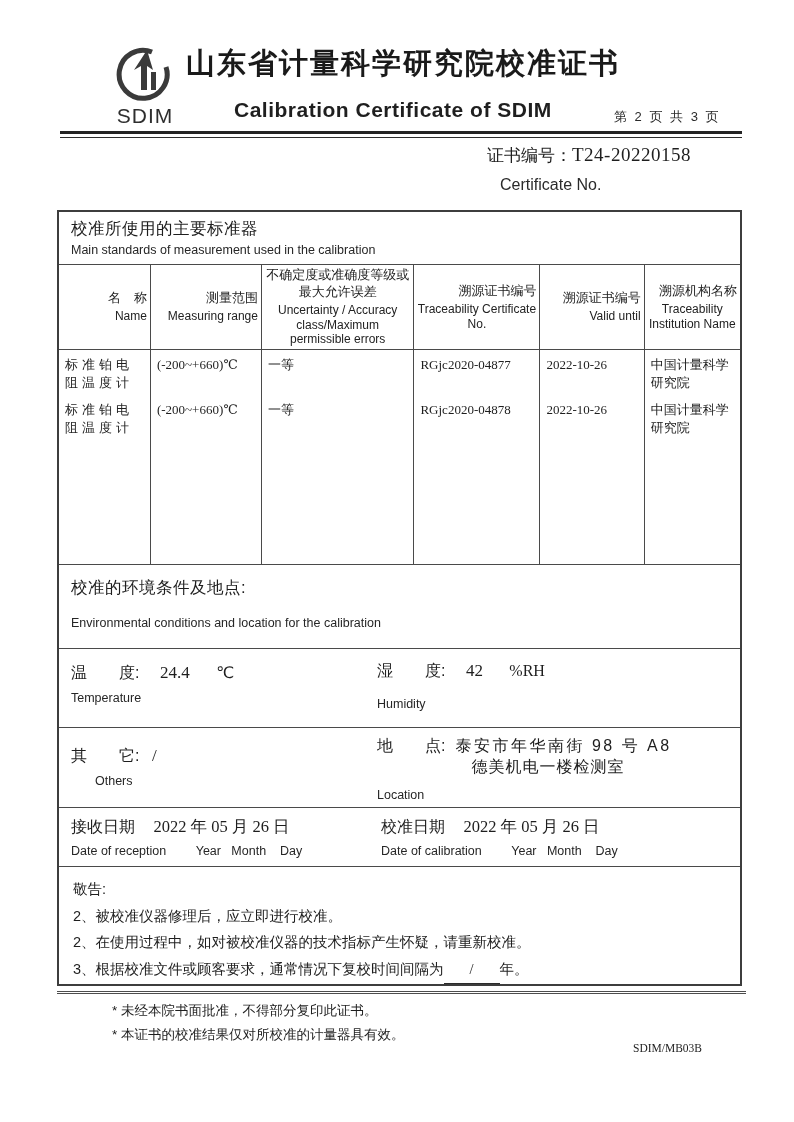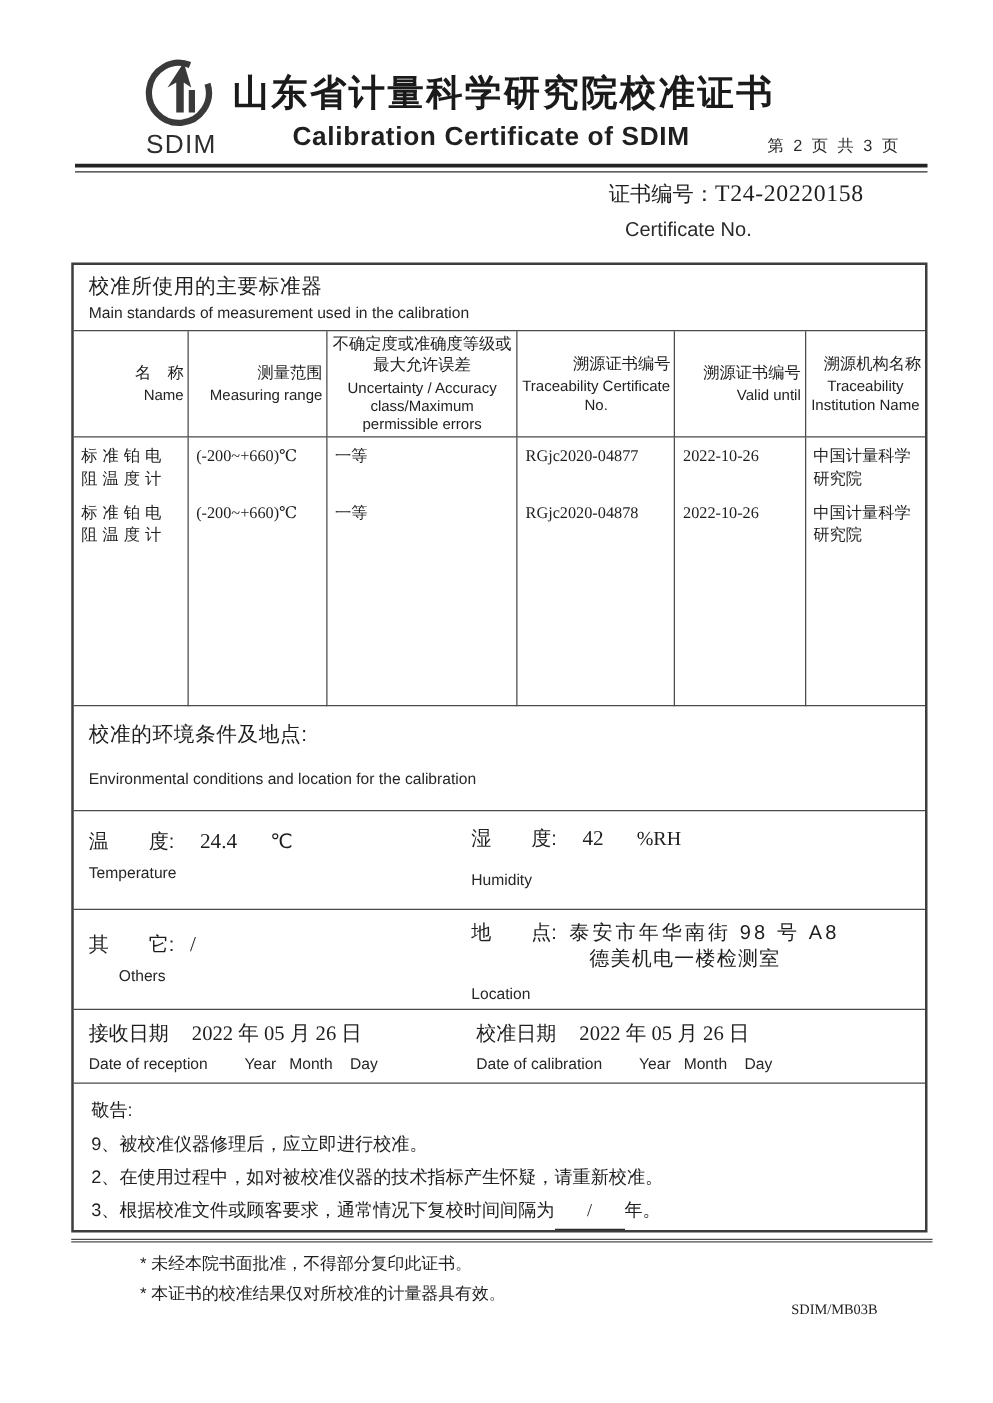--- a/index.html
+++ b/index.html
@@ -8,21 +8,21 @@
     color:#1e1e1e;font-family:"Liberation Sans","DejaVu Sans",sans-serif;
   }
   .serif{font-family:"Liberation Serif","DejaVu Serif",serif;}
   .pre{white-space:pre;}
 
   
   .logo{position:absolute;left:98px;top:46px;width:94px;text-align:center;}
   .logo svg{display:block;margin:0 auto;}
   .logo-text{font-size:21px;font-weight:400;letter-spacing:1px;color:#2e2e2e;margin-top:-2px;}
   .title-cn{
-    position:absolute;left:186px;top:55px;font-size:29px;font-weight:700;letter-spacing:2px;
+    position:absolute;left:186px;top:44px;font-size:29px;font-weight:700;letter-spacing:2px;
     font-family:"Liberation Serif","DejaVu Serif",serif;color:#1a1a1a;white-space:nowrap;
   }
   .title-en{position:absolute;left:234px;top:98px;font-size:21px;font-weight:700;letter-spacing:.5px;color:#1f1f1f;white-space:nowrap;}
   .page-info{position:absolute;left:614px;top:108px;font-size:13px;letter-spacing:2px;color:#2a2a2a;white-space:nowrap;}
   .rule-double{position:absolute;left:60px;top:131px;width:682px;height:3px;border-top:3px solid #242424;border-bottom:1px solid #2c2c2c;}
   .cert-block{position:absolute;left:487px;top:144px;}
   .cert-line{font-size:17px;white-space:nowrap;}
   .cert-line .cert-val{font-size:19px;letter-spacing:.5px;}
   .cert-en{font-size:16px;color:#2a2a2a;margin-top:9px;margin-left:13px;}
 
@@ -217,21 +217,21 @@
         <span class="date-val serif">2022 年 05 月 26 日</span>
       </div>
       <div class="abs en-small" style="left:322px;top:36px;">
         <span>Date of calibration</span>
         <span class="pre date-units">Year   Month    Day</span>
       </div>
     </div>
 
     <div class="row-notice">
       <div class="notice-title">敬告:</div>
-      <div class="notice-line">9、被校准仪器修理后，应立即进行校准。</div>
+      <div class="notice-line">2、被校准仪器修理后，应立即进行校准。</div>
       <div class="notice-line">2、在使用过程中，如对被校准仪器的技术指标产生怀疑，请重新校准。</div>
       <div class="notice-line">
         <span>3、根据校准文件或顾客要求，通常情况下复校时间间隔为</span><span class="blank-slot serif">/</span><span>年。</span>
       </div>
     </div>
   </div>
 
   <div class="footer-rule"></div>
   <div class="footnote1">* 未经本院书面批准，不得部分复印此证书。</div>
   <div class="footnote2">* 本证书的校准结果仅对所校准的计量器具有效。</div>

